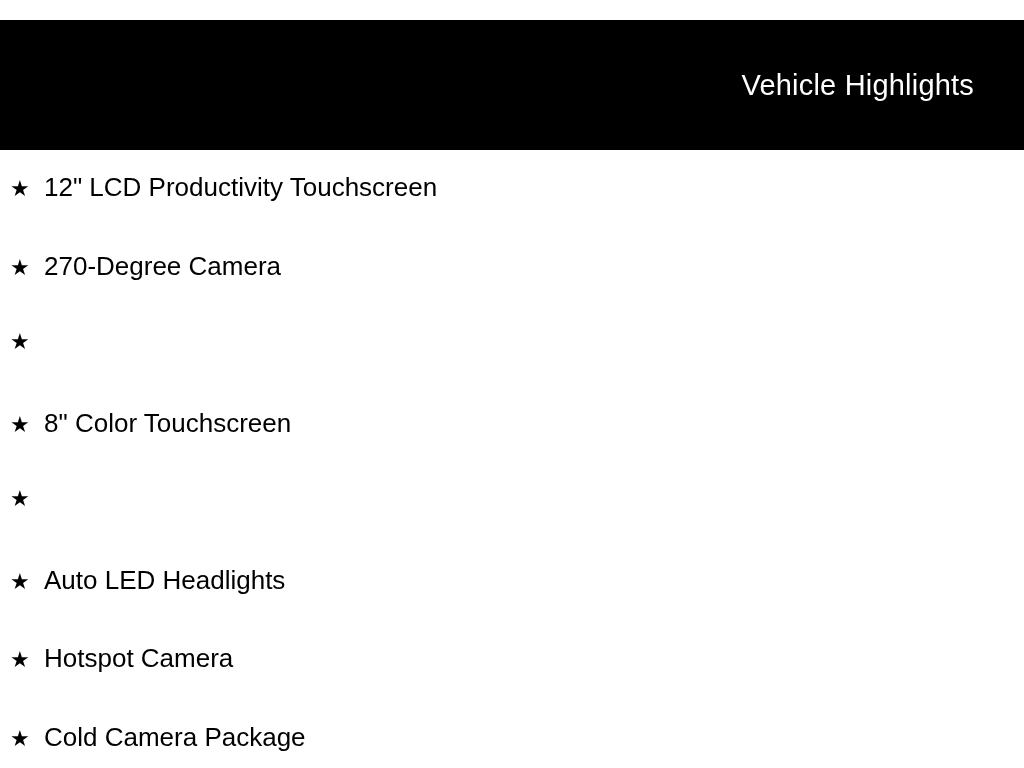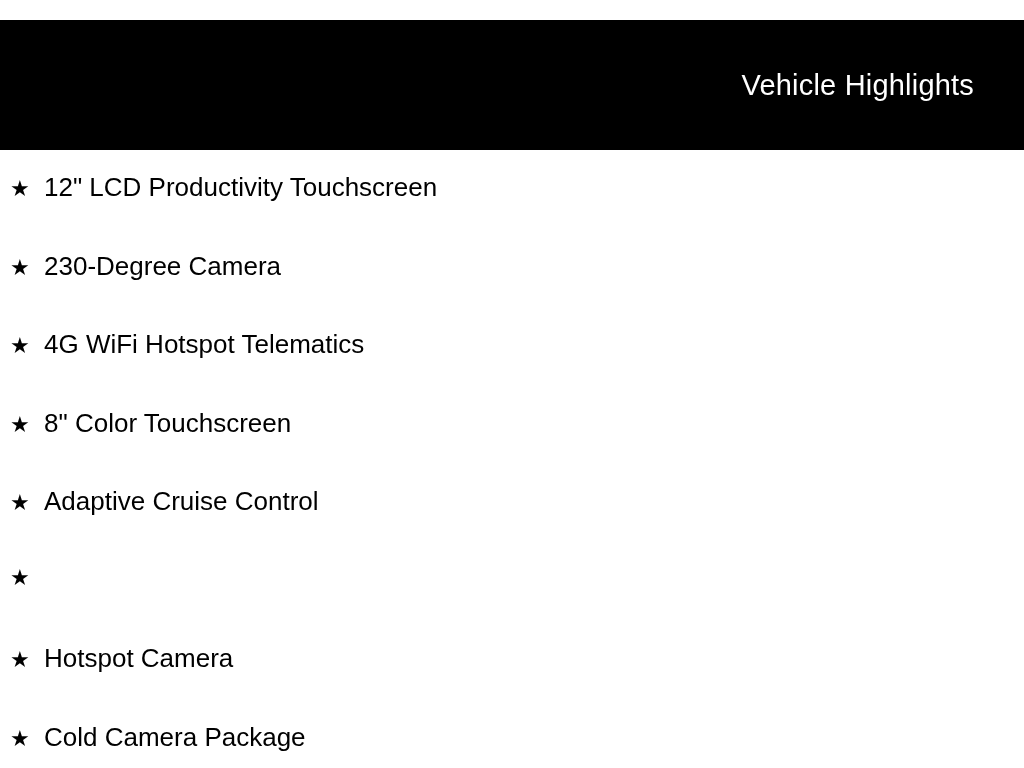--- a/index.html
+++ b/index.html
@@ -74,40 +74,39 @@
 
   <ul id="highlights-list">
 
     <li class="highlight-row">
       <span class="star-icon">★</span>
       <span class="highlight-label">12" LCD Productivity Touchscreen</span>
     </li>
 
     <li class="highlight-row">
       <span class="star-icon">★</span>
-      <span class="highlight-label">230-Degree Camera</span>
+      <span class="highlight-label">270-Degree Camera</span>
     </li>
 
     <li class="highlight-row">
       <span class="star-icon">★</span>
-      <span class="highlight-label">4G WiFi Hotspot Telematics</span>
     </li>
 
     <li class="highlight-row">
       <span class="star-icon">★</span>
       <span class="highlight-label">8" Color Touchscreen</span>
     </li>
 
     <li class="highlight-row">
       <span class="star-icon">★</span>
-      <span class="highlight-label">Adaptive Cruise Control</span>
     </li>
 
     <li class="highlight-row">
       <span class="star-icon">★</span>
+      <span class="highlight-label">Auto LED Headlights</span>
     </li>
 
     <li class="highlight-row">
       <span class="star-icon">★</span>
       <span class="highlight-label">Hotspot Camera</span>
     </li>
 
     <li class="highlight-row">
       <span class="star-icon">★</span>
       <span class="highlight-label">Cold Camera Package</span>

